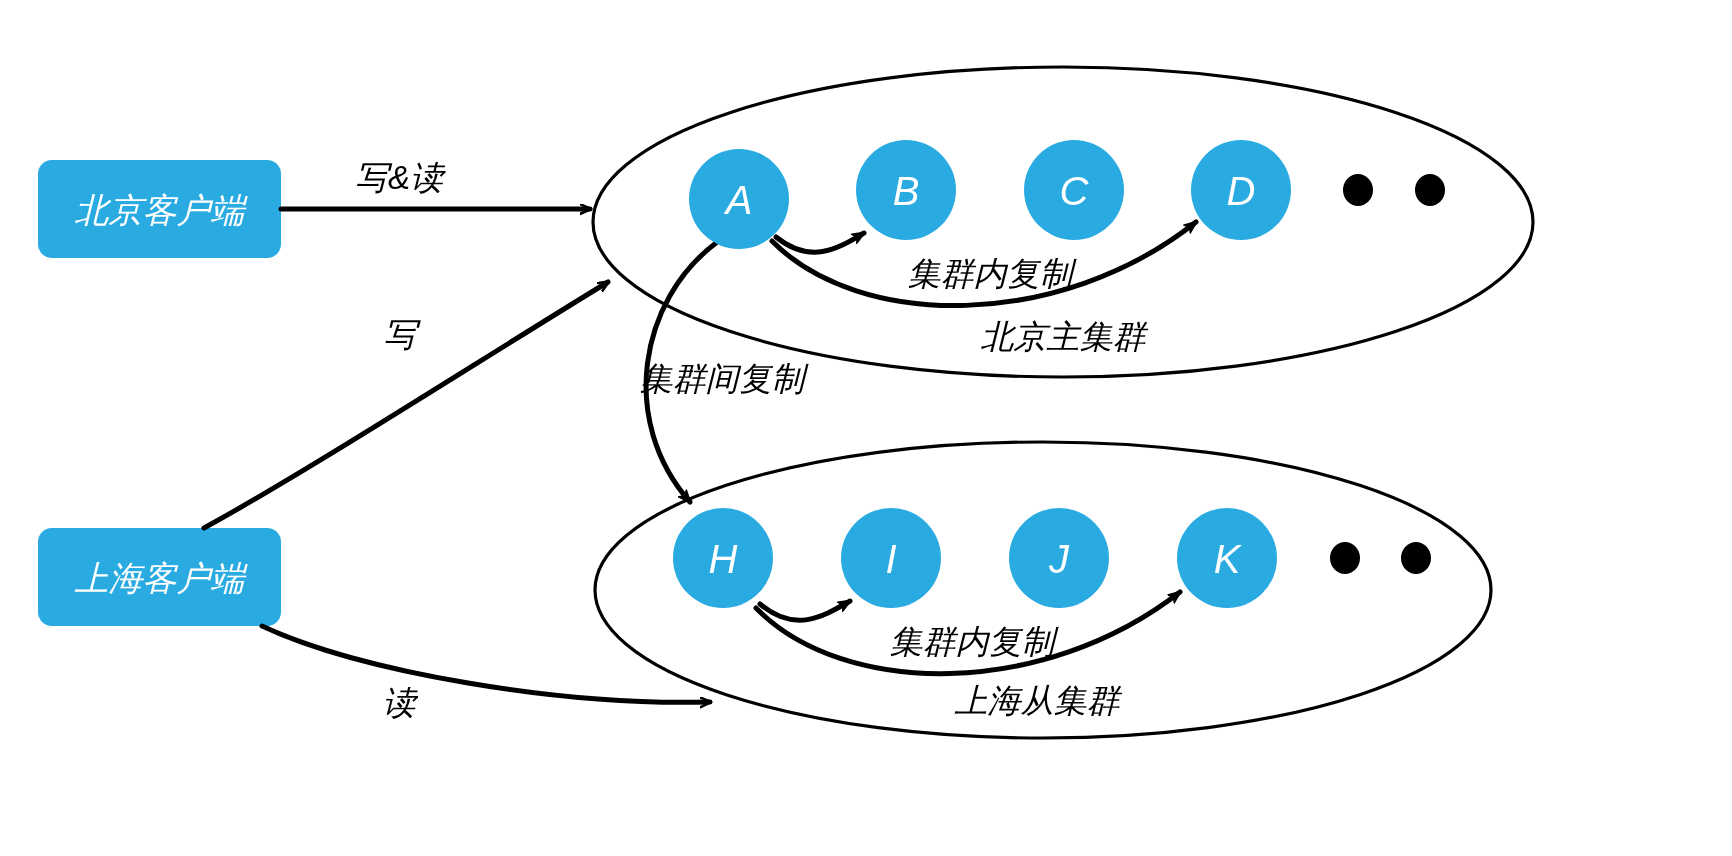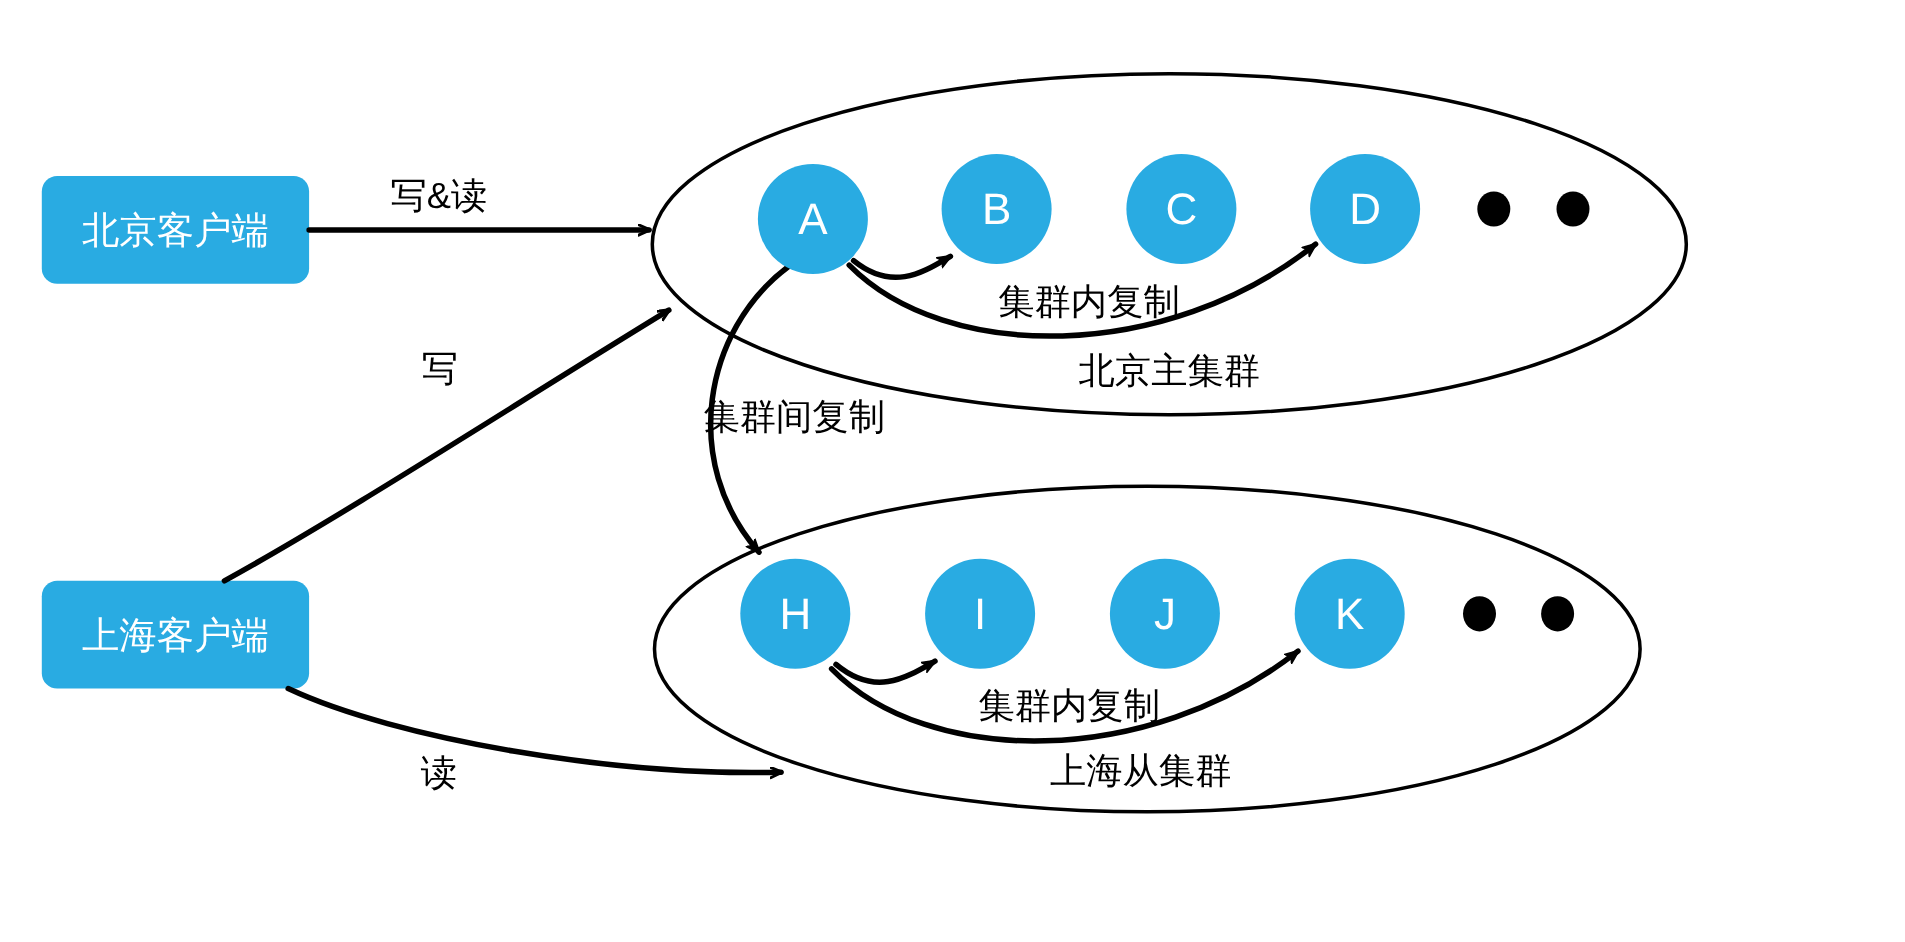--- a/index.html
+++ b/index.html
@@ -9,20 +9,21 @@
   }
   body {
     font-family: "Liberation Sans", "DejaVu Sans", sans-serif;
   }
   #canvas {
     position: relative;
     width: 1732px;
     height: 856px;
     background: #ffffff;
     overflow: hidden;
+    font-style: italic;
   }
   svg#diagram {
     position: absolute;
     left: 0;
     top: 0;
     width: 1732px;
     height: 856px;
   }
   .cluster-ellipse {
     fill: none;

